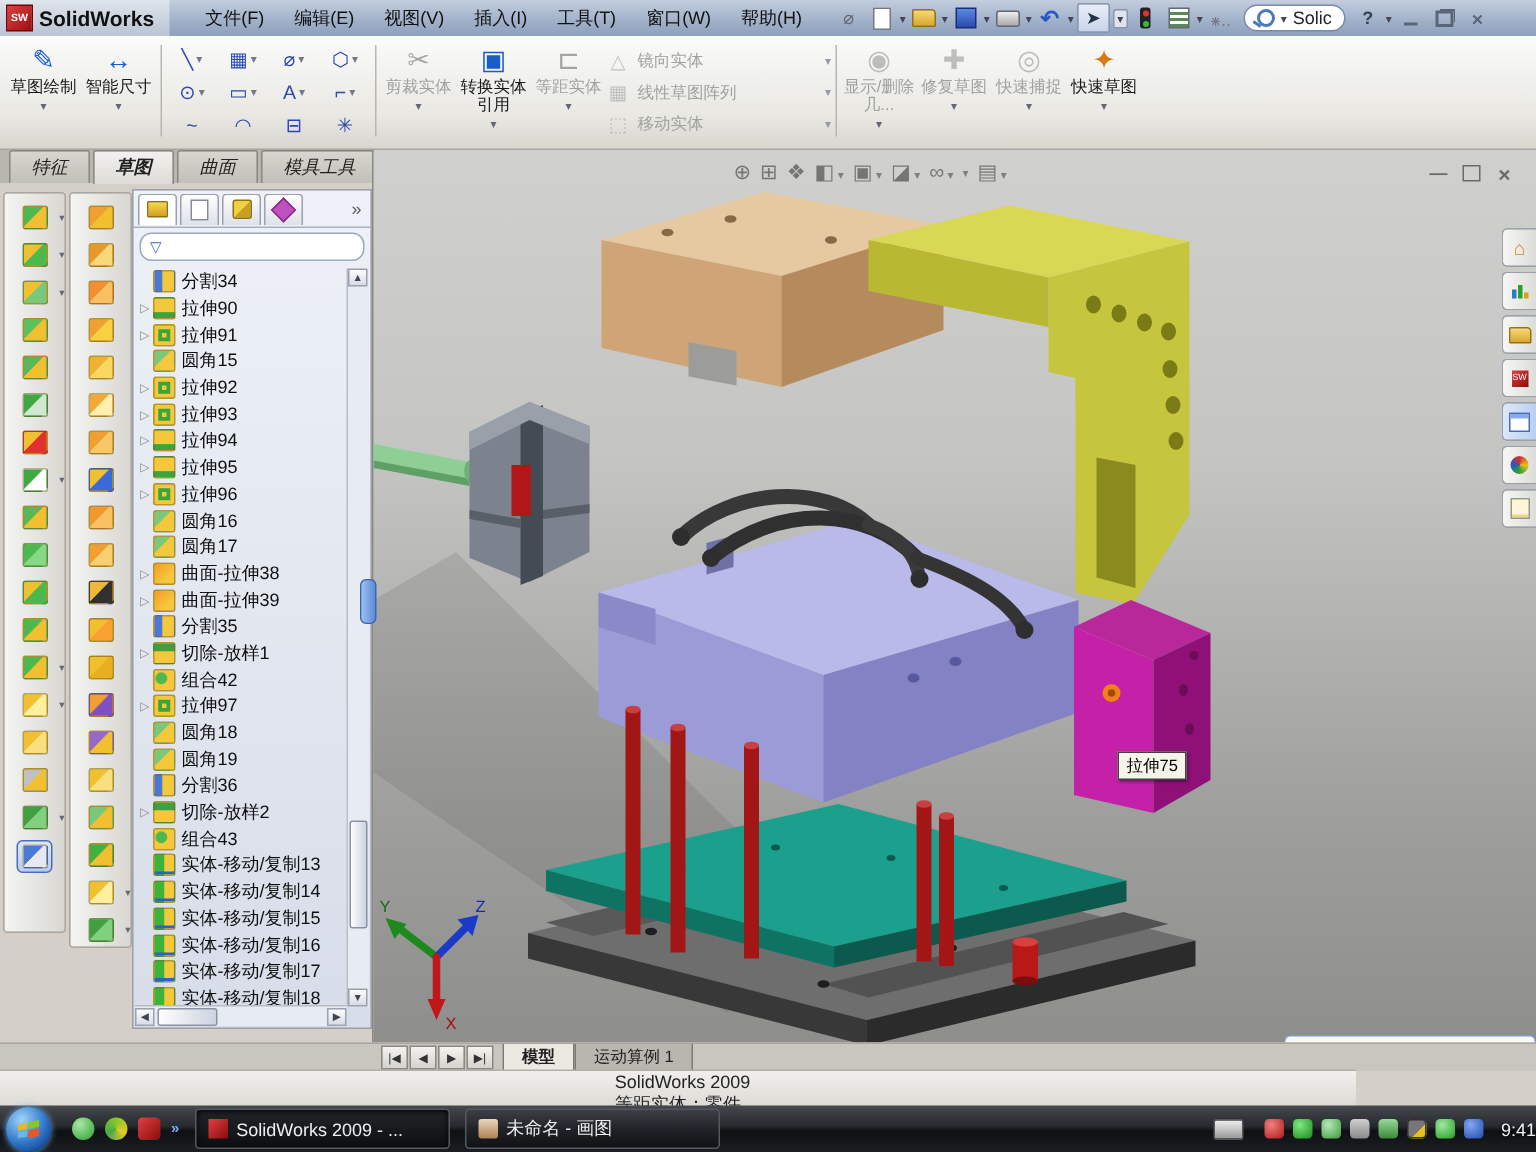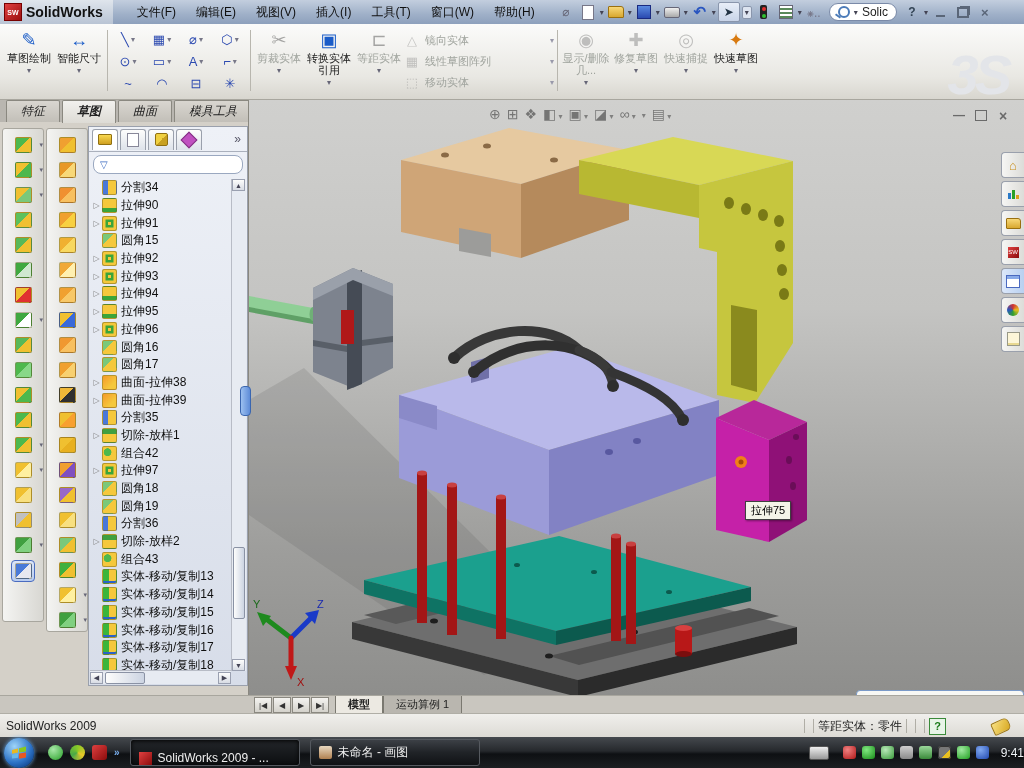--- a/index.html
+++ b/index.html
@@ -108,40 +108,40 @@
   
   .doctabs{left:0;top:695px;width:1024px;height:18px;background:#c9c6bf;border-top:1px solid #a8a69e;
     display:flex;align-items:flex-start;}
   .navbtns{margin-left:254px;display:flex;gap:1px;padding-top:1px;}
   .navb{width:16px;height:14px;background:linear-gradient(#f4f3f0,#d4d2cb);border:1px solid #8a8880;
     font-size:8px;color:#333;display:flex;align-items:center;justify-content:center;}
   .dtab{padding:1px 12px 2px;border:1px solid #7a7870;border-top:none;background:#b9b6af;color:#222;font-size:11px;}
   .dtab.active{background:#ece9e2;font-weight:bold;}
   .netbox{left:856px;top:690px;width:166px;height:21px;background:#f8f8f4;border:1px solid #7a9ac8;border-radius:4px;
     display:flex;align-items:center;font-size:11px;color:#222;}
-  .statusbar{left:0;top:713px;width:1024px;height:24px;background:linear-gradient(#f0efec,#dcdad4);
-    border-top:1px solid #b0aea6;display:flex;align-items:center;color:#222;}
+  .statusbar{left:0;top:713px;width:904px;height:24px;background:linear-gradient(#f0efec,#dcdad4);
+    border-top:1px solid #b0aea6;display:flex;align-items:center;color:#222;flex-direction:column;}
   .sdiv{width:1px;height:14px;background:#b0aea6;margin:0 4px;}
   .helpq{width:15px;height:15px;background:#e8f4e8;border:1px solid #3a8a3a;color:#1a7a1a;font-weight:bold;
     font-size:11px;display:flex;align-items:center;justify-content:center;}
   .tagico{width:16px;height:11px;background:linear-gradient(135deg,#f8e080,#d8a820);border:1px solid #a07810;
     border-radius:2px 5px 5px 2px;transform:rotate(-25deg);}
   
   .taskbar{left:0;top:737px;width:1024px;height:31px;
     background:linear-gradient(#45494e,#26292d 45%,#0e1013 55%,#1c1f22);display:flex;align-items:center;}
   .orb{width:30px;height:30px;border-radius:50%;margin-left:4px;position:relative;flex:none;
     background:radial-gradient(circle at 35% 28%,#9ed4f8,#2e74c8 55%,#0a3a80 90%);box-shadow:0 0 4px #68a8e8;}
   .flag{position:absolute;left:7px;top:8px;width:16px;height:14px;}
   .ql{display:flex;align-items:center;gap:7px;margin-left:14px;}
   .qlico{width:15px;height:15px;border-radius:3px;}
   .chev{color:#7ab0f0;font-size:10px;font-weight:bold;}
   .taskwin{display:flex;align-items:center;gap:6px;height:25px;width:152px;margin-left:10px;padding:0 8px;
     border:1px solid #55595f;border-radius:3px;color:#eee;font-size:12px;white-space:nowrap;overflow:hidden;
     background:linear-gradient(#3c4046,#202327 50%,#101215);}
-  .taskwin.active{background:linear-gradient(#23262a,#0c0e10);box-shadow:inset 0 1px 4px #000;align-items:flex-end;}
+  .taskwin.active{background:linear-gradient(#23262a,#0c0e10);box-shadow:inset 0 1px 4px #000;}
   .tray{margin-left:auto;display:flex;align-items:center;gap:6px;}
   .trayico{width:13px;height:13px;border-radius:3px;}
   .kbico{width:18px;height:12px;background:linear-gradient(#eee,#999);border:1px solid #555;border-radius:2px;margin-right:8px;}
   .clock{color:#eef2f6;font-size:12px;margin-left:6px;text-shadow:0 1px 2px #000;}
 </style>
 </head>
 <body>
 
 <div id="app">
 
@@ -320,21 +320,20 @@
           <span class="bi" style="color: rgb(136, 136, 136);">◎</span>
           <span class="lbl">快速捕捉</span>
           <span class="dd">▾</span>
         </div>
         <div class="cmdbtn">
           <span class="bi" style="color: rgb(216, 122, 16);">✦</span>
           <span class="lbl">快速草图</span>
           <span class="dd">▾</span>
         </div>
       </div>
-    <div class="watermark">3S</div>
   </div>
 
   <div class="abs tabstrip" id="ribbon-tabs">
       <div class="rtab">特征</div>
       <div class="rtab active">草图</div>
       <div class="rtab">曲面</div>
       <div class="rtab">模具工具</div>
       <div class="rtab">评估</div>
       <div class="rtab">DimXpert</div>
     </div>

